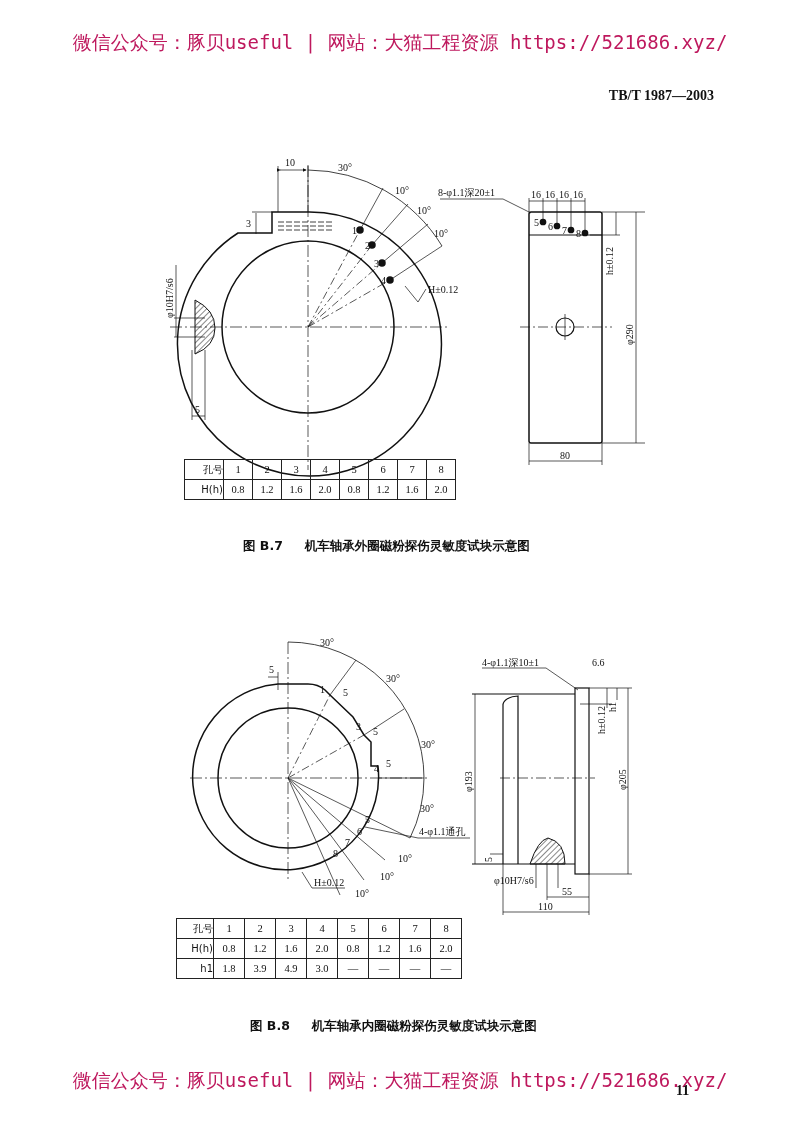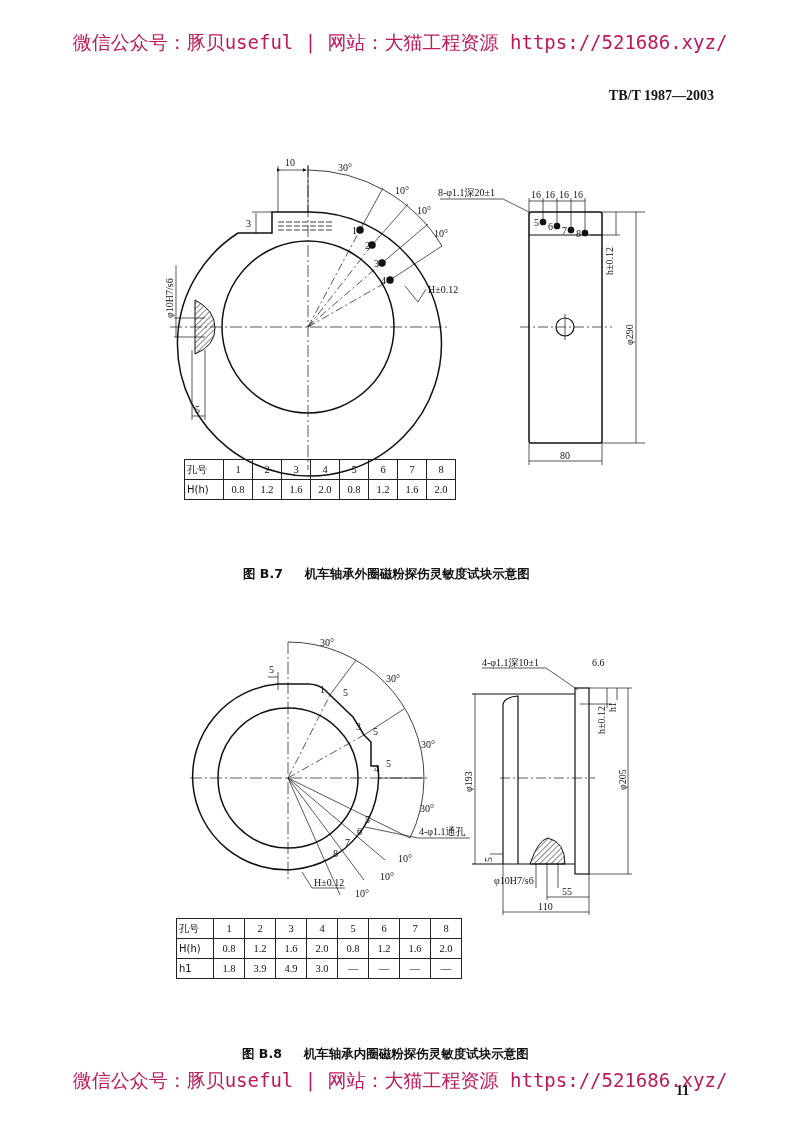--- a/index.html
+++ b/index.html
@@ -2,29 +2,29 @@
 <html><head>
 <meta charset="utf-8">
 <style>
   html, body { margin:0; padding:0; background:#ffffff; }
   body { width:800px; height:1143px; position:relative; overflow:hidden; font-family:"DejaVu Serif", serif; color:#111; }
   .watermark { position:absolute; left:0; width:800px; text-align:center; font-family:"DejaVu Sans Mono", monospace; font-size:19px; color:#be185d; letter-spacing:0px; white-space:nowrap; }
   .wm-top { top:30px; }
   .wm-bottom { top:1068px; }
   .std-no { position:absolute; right:86px; top:88px; font-family:Liberation Serif, serif; font-weight:bold; font-size:14px; }
   .page-no { position:absolute; left:676px; top:1083px; font-family:"Liberation Serif", serif; font-weight:bold; font-size:14px; }
-  .caption { position:absolute; font-family:"DejaVu Sans", sans-serif; font-weight:bold; font-size:12.5px; white-space:nowrap;margin-top:28px; }
+  .caption { position:absolute; font-family:"DejaVu Sans", sans-serif; font-weight:bold; font-size:12.5px; white-space:nowrap; }
   .cap7 { left:243px; top:538px; }
-  .cap8 { left:242px; top:1018px; }
+  .cap8 { left:250px; top:1018px; }
   .cap-fig { margin-right:22px; }
   svg.drawing { position:absolute; left:0; top:0; }
   svg text { font-family:"Liberation Serif", serif; font-size:10px; fill:#111; }
   table.holes { position:absolute; border-collapse:collapse; font-family:"Liberation Serif", serif; font-size:10.5px; }
   table.holes td { border:1px solid #222; text-align:center; padding:0; height:19px; }
-  table.holes td.hdr { font-family:"DejaVu Sans", sans-serif; font-size:10px; text-align:left; padding-left:2px; }
+  table.holes td.hdr { font-family:"DejaVu Sans", sans-serif; font-size:10px; text-align:right; padding-left:2px; }
   .t7 { left:184px; top:459px; }
   .t7 td { width:28px; }
   .t7 td.hdr { width:36px; }
   .t8 { left:176px; top:918px; }
   .t8 td { width:30px; height:20px; }
   .t8 td.hdr { width:34px; }
 </style>
 </head>
 <body>
 

